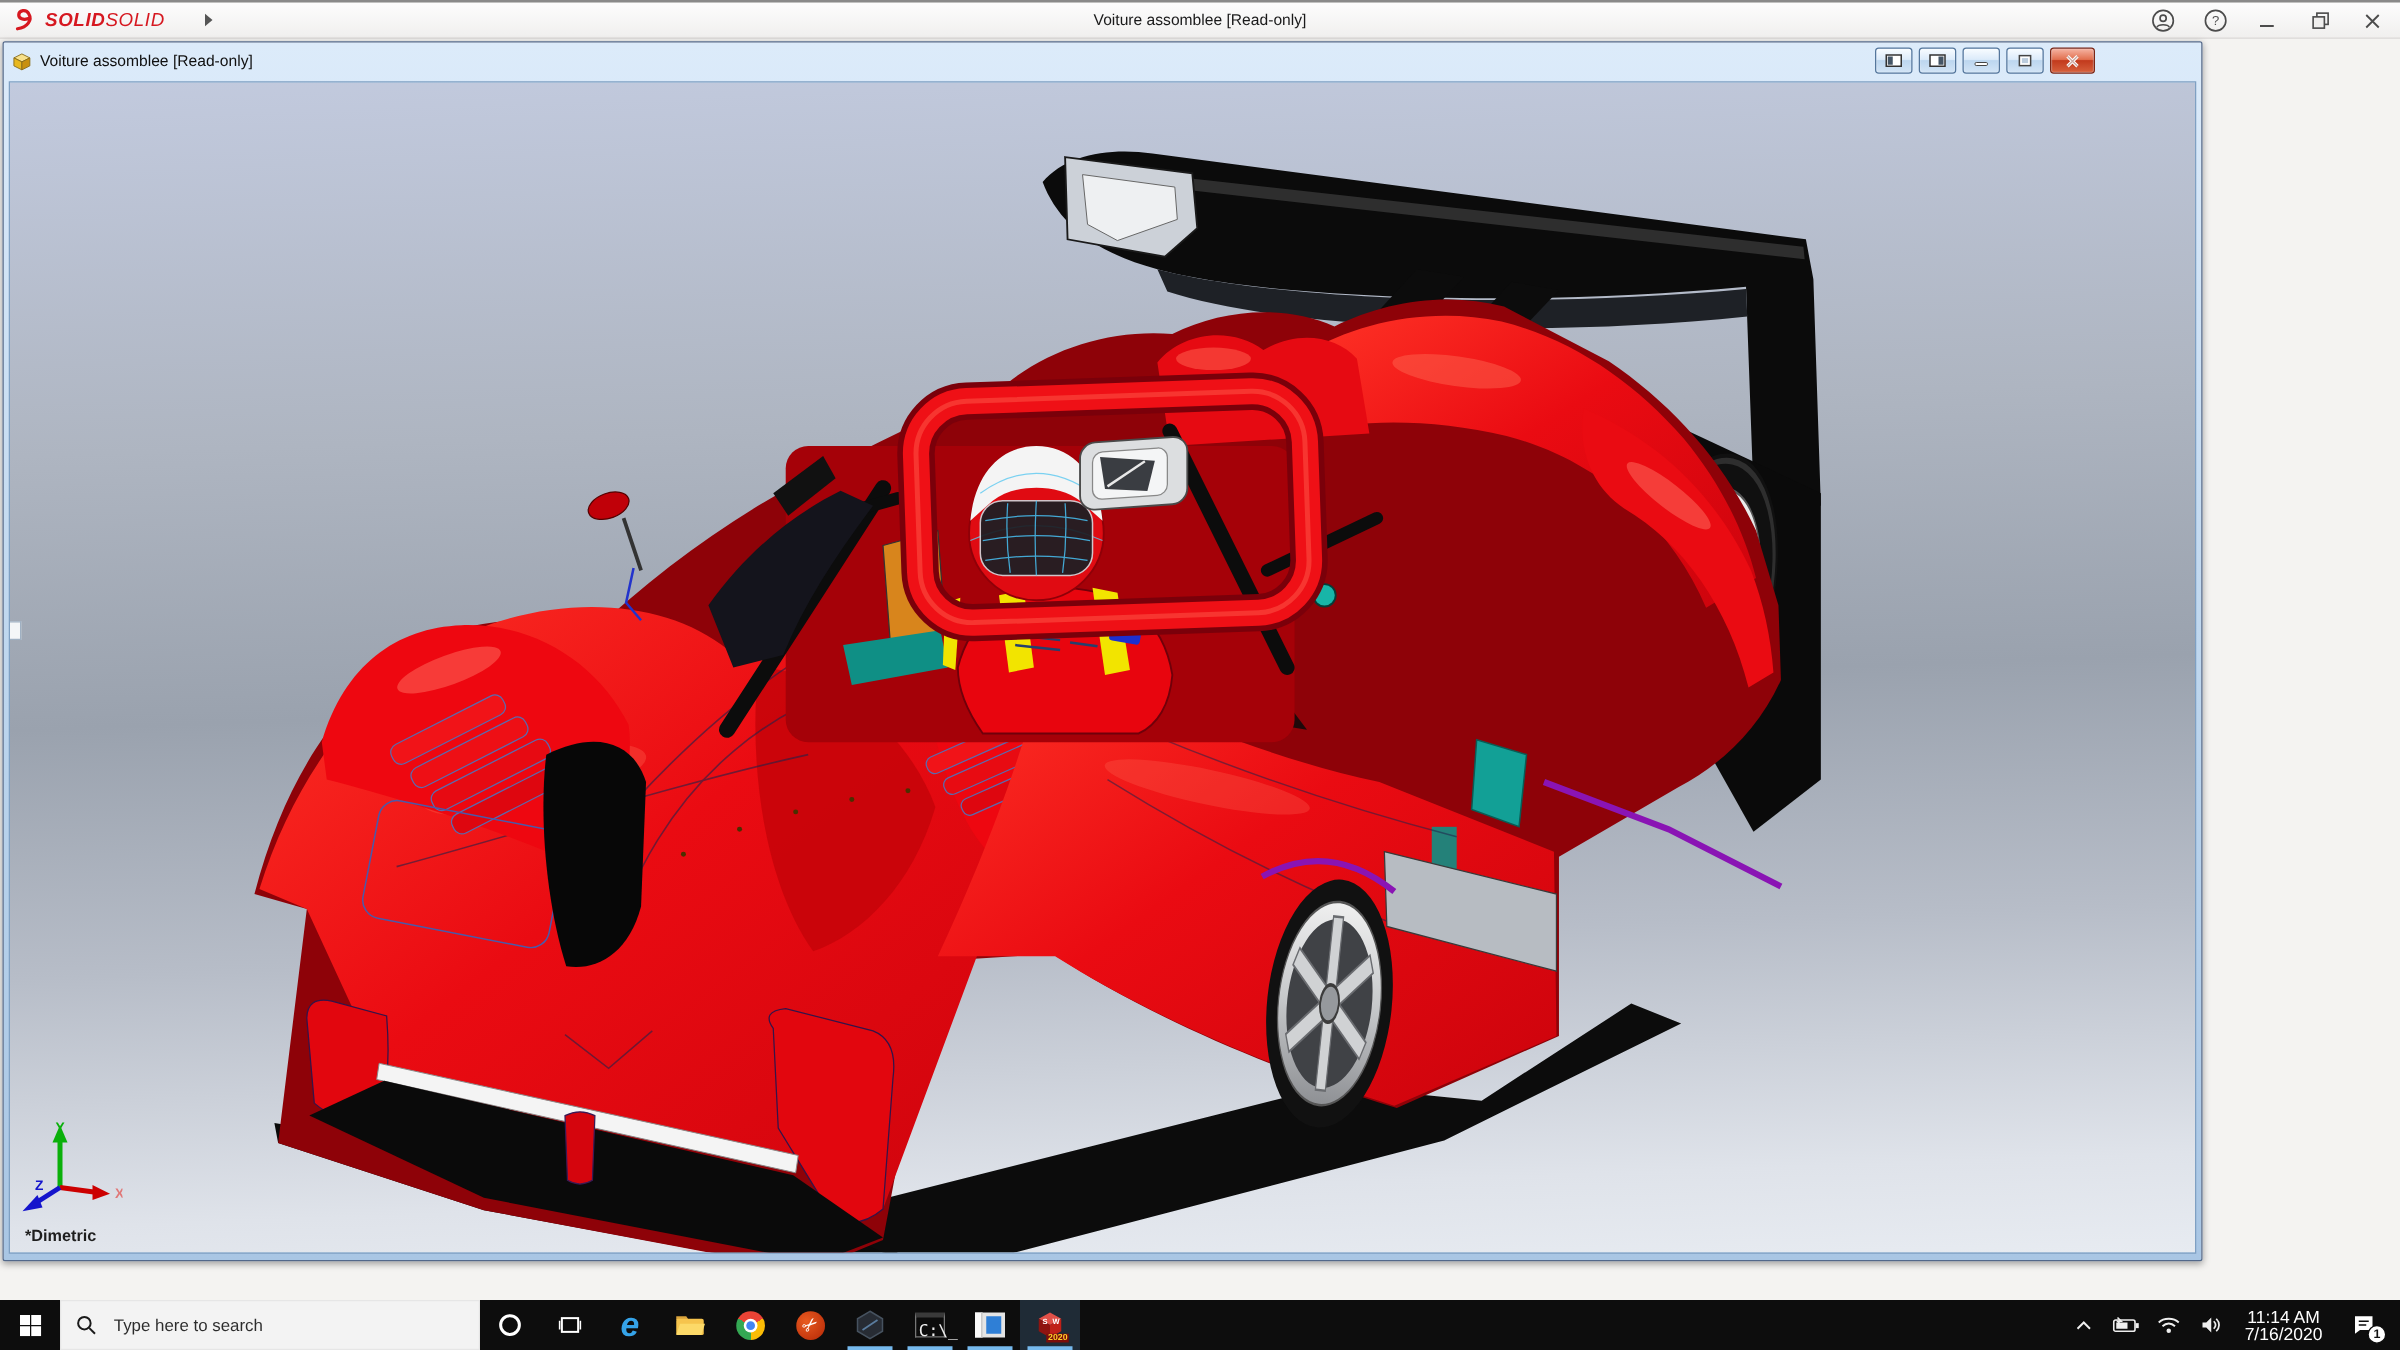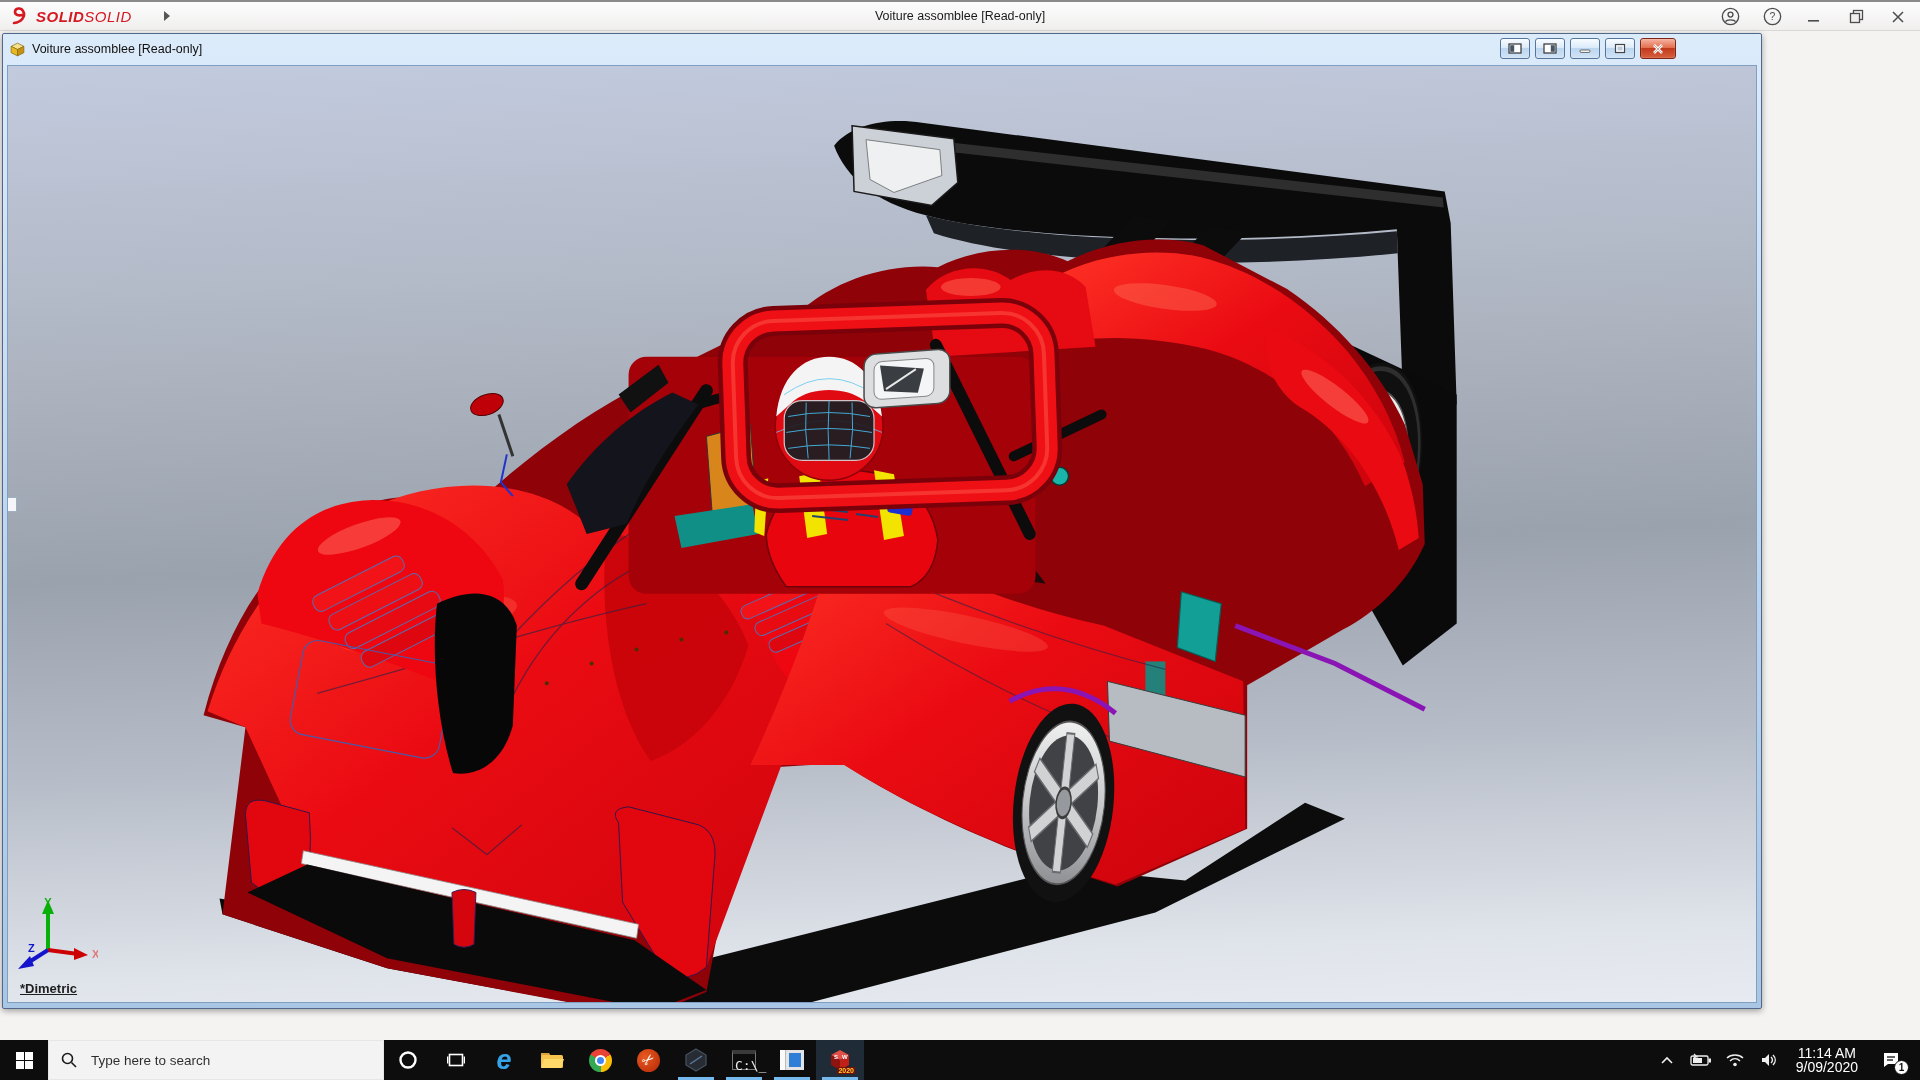--- a/index.html
+++ b/index.html
@@ -28,21 +28,21 @@
   .doc-buttons{position:absolute;right:85px;top:4px;display:flex;gap:5px;}
   .aero-btn{width:30px;height:21px;border:1px solid #54769c;border-radius:3px;
     background:linear-gradient(#f8fcff,#dcebfa 45%,#bcd6ef 50%,#d2e4f6);
     display:flex;align-items:center;justify-content:center;box-shadow:inset 0 0 1px #fff;}
   .aero-btn.close-btn{width:36px;background:linear-gradient(#f5b3a2,#e2704f 45%,#c23a1d 50%,#d6603c);
     border-color:#7c2514;}
   .viewport{position:absolute;left:4px;right:4px;top:31px;bottom:5px;border:1px solid #7fa0c2;
     background:linear-gradient(178deg,#c2cade 0%,#aeb5c1 30%,#9aa2ae 52%,#b7bdc8 72%,#dfe3ea 92%,#e7ebf1 100%);
     overflow:hidden;}
   .viewport svg.model{position:absolute;left:0;top:0;width:100%;height:100%;}
-  .orientation-label{position:absolute;left:12px;bottom:6px;font-size:13px;font-weight:bold;color:#1e1e1e;text-decoration:underline;}
+  .orientation-label{position:absolute;left:12px;bottom:6px;font-size:13px;font-weight:bold;color:#1e1e1e;}
   .triad{position:absolute;left:4px;bottom:28px;}
   .splitter-tab{position:absolute;left:0;top:46%;width:9px;height:15px;background:#f4f6f8;border:1px solid #9fb0c2;border-left:none;}
 
   
   .taskbar{position:absolute;left:0;bottom:0;width:1920px;height:40px;background:#0d0d0d;display:flex;align-items:stretch;}
   .tb-item{width:48px;display:flex;align-items:center;justify-content:center;position:relative;}
   .search-box{width:336px;background:#f3f3f3;border:1px solid #e6e6e6;display:flex;align-items:center;gap:12px;padding:0 12px;}
   .search-box input{border:none;outline:none;background:transparent;font-size:13.5px;color:#1c1c1c;width:260px;}
   .search-box input::placeholder{color:#1c1c1c;opacity:.92;}
   .tb-item.running::after{content:"";position:absolute;bottom:0;left:6px;right:6px;height:3px;background:#76b9ed;}
@@ -485,21 +485,21 @@
         </svg>
       </div>
       <div class="tray-icon">
         <svg width="18" height="16" viewBox="0 0 18 16">
           <polygon points="2,6 5,6 9,2 9,14 5,10 2,10" fill="#eee"></polygon>
           <path d="M11,5 C13,7 13,9 11,11 M13,3 C16,6 16,10 13,13" fill="none" stroke="#eee" stroke-width="1.4"></path>
         </svg>
       </div>
       <div class="clock">
         <div>11:14 AM</div>
-        <div>9/09/2020</div>
+        <div>7/16/2020</div>
       </div>
       <div class="action-center">
         <svg width="20" height="18" viewBox="0 0 20 18">
           <path d="M3,2 L17,2 L17,13 L7,13 L3,16 Z" fill="#fff"></path>
           <line x1="6" y1="6" x2="14" y2="6" stroke="#0d0d0d" stroke-width="1.3"></line>
           <line x1="6" y1="9" x2="12" y2="9" stroke="#0d0d0d" stroke-width="1.3"></line>
         </svg>
         <div class="badge">1</div>
       </div>
     </div>

